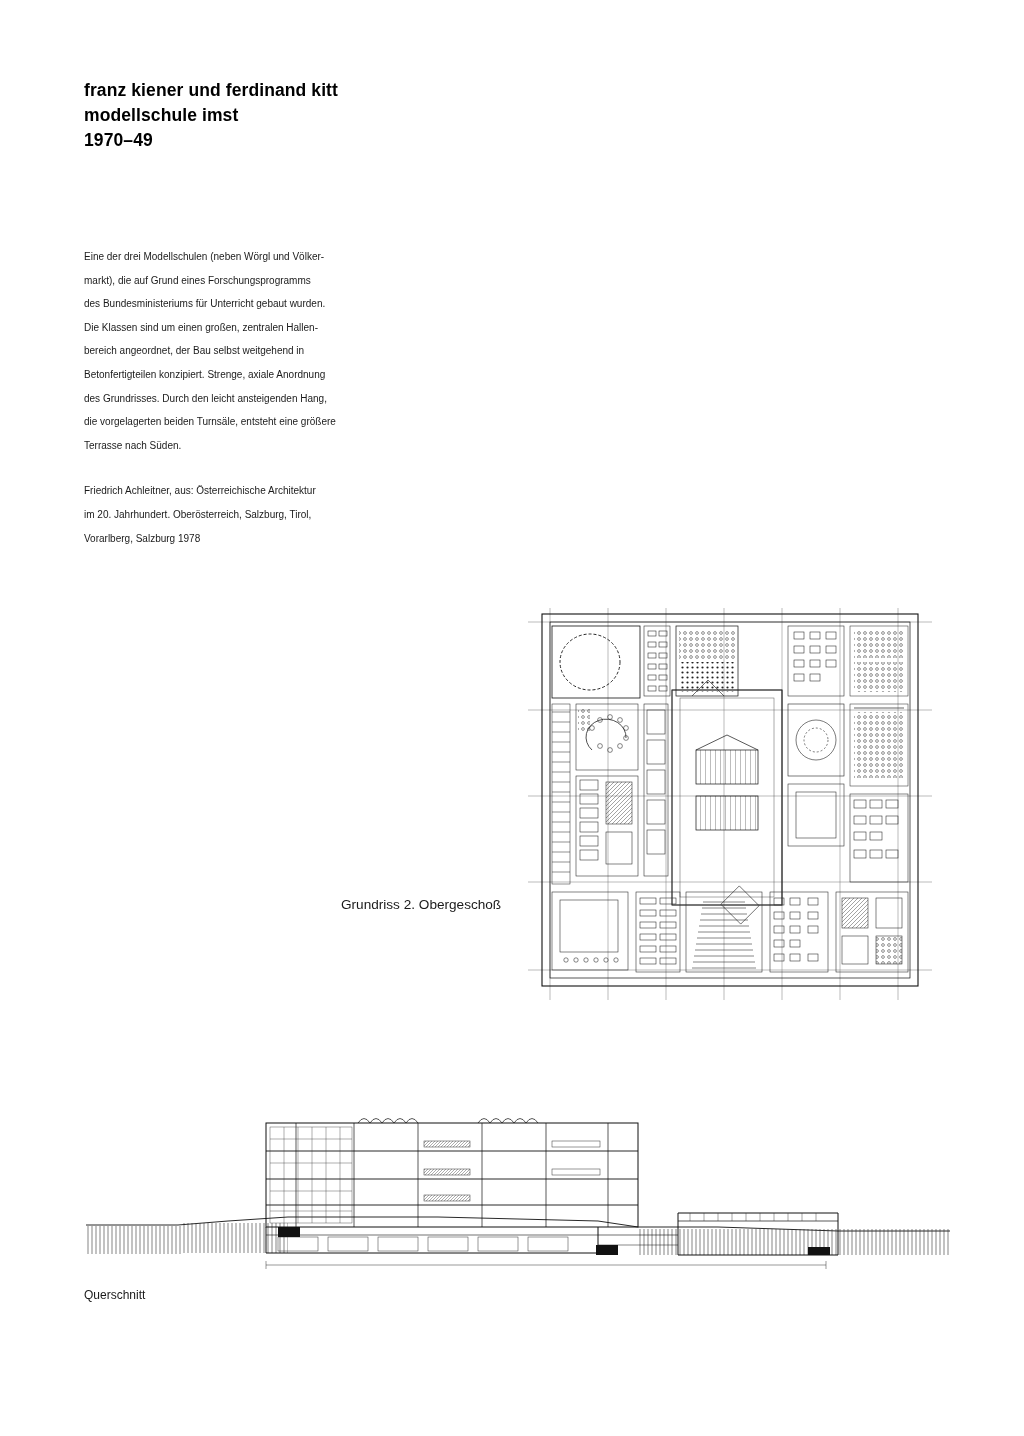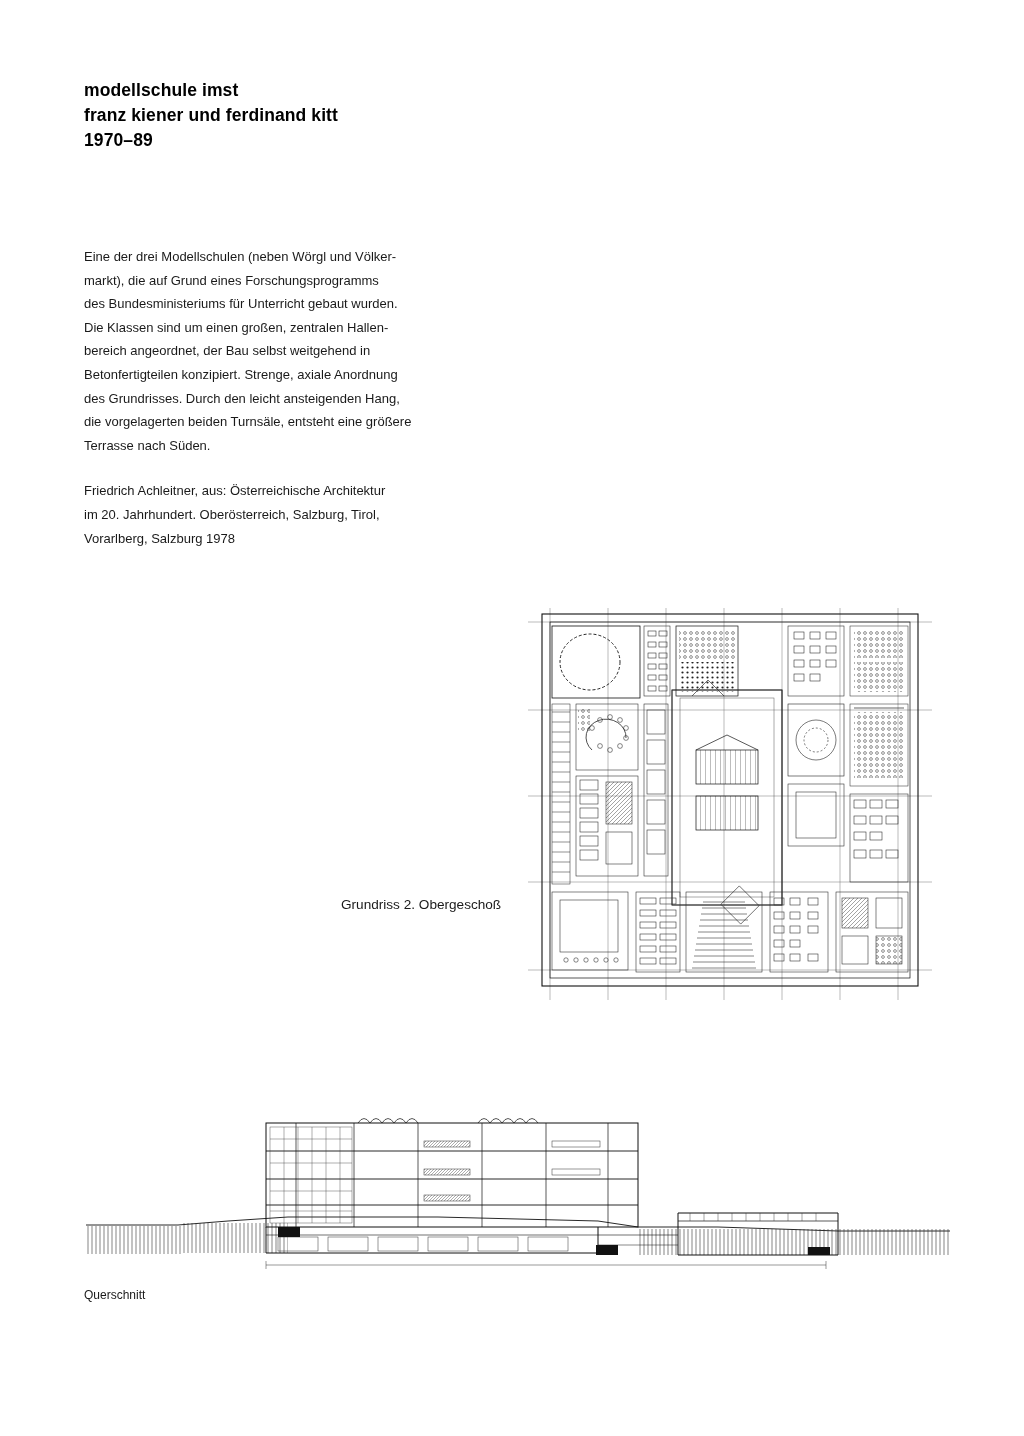--- a/index.html
+++ b/index.html
@@ -37,21 +37,21 @@
   }
 
   
   .body-block {
     position: absolute;
     left: 84px;
     top: 245px;
     width: 430px;
   }
   .body-para {
-    font-size: 13px;
+    font-size: 10px;
     line-height: 23.6px;
     color: #1a1a1a;
     margin: 0 0 22px 0;
     white-space: pre-line;
   }
   .body-para:last-child { margin-bottom: 0; }
 
   
   .figure-plan {
     position: absolute;
@@ -90,23 +90,23 @@
     color: #1a1a1a;
     white-space: nowrap;
   }
 </style>
 </head>
 <body>
 
 <div class="page">
 
   <div class="title-block">
+    <div class="title-line">franz kiener und ferdinand kitt</div>
     <div class="title-line">modellschule imst</div>
-    <div class="title-line">franz kiener und ferdinand kitt</div>
-    <div class="title-line">1970–89</div>
+    <div class="title-line">1970–49</div>
   </div>
 
   <div class="body-block">
     <p class="body-para">Eine der drei Modellschulen (neben Wörgl und Völker-
 markt), die auf Grund eines Forschungsprogramms
 des Bundesministeriums für Unterricht gebaut wurden.
 Die Klassen sind um einen großen, zentralen Hallen-
 bereich angeordnet, der Bau selbst weitgehend in
 Betonfertigteilen konzipiert. Strenge, axiale Anordnung
 des Grundrisses. Durch den leicht ansteigenden Hang,

